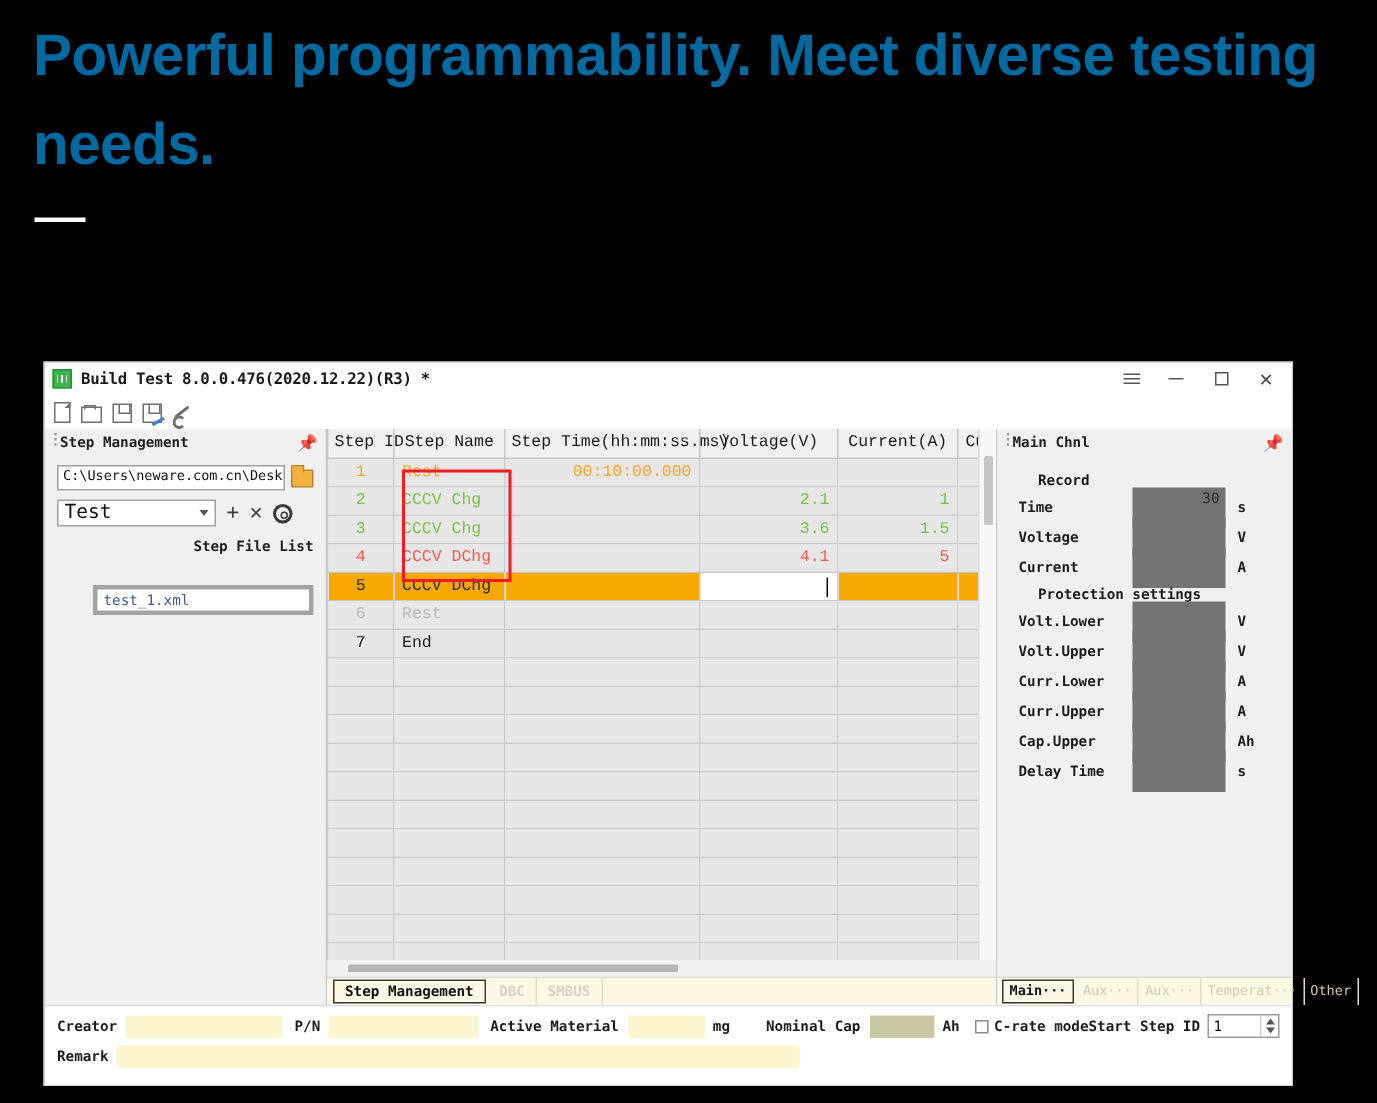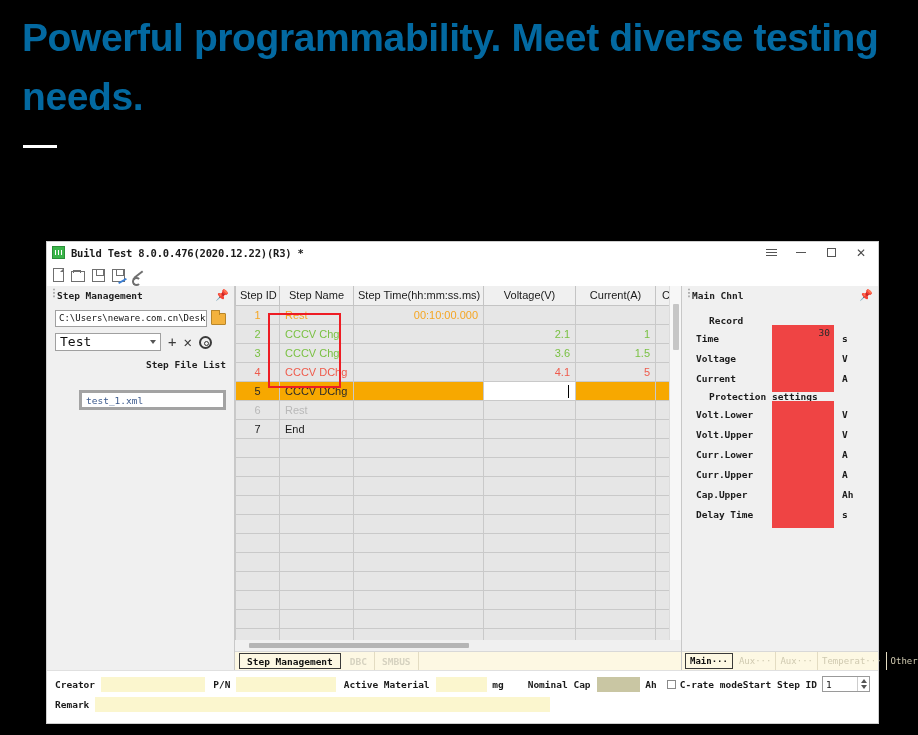--- a/index.html
+++ b/index.html
@@ -35,21 +35,21 @@
     font-size: 17.5px;
     line-height: 1.62;
     color: #f2f2f2;
     margin: 0;
     max-width: 880px;
   }
 
   
   #app-window {
     position: absolute;
-    left: 46px; top: 241px;
+    left: 29px; top: 241px;
     width: 833px; height: 483px;
     background: #ffffff;
     border: 1px solid #cfcfcf;
     box-shadow: 0 0 0 1px rgba(0,0,0,0.15);
     display: flex;
     flex-direction: column;
     font-family: "DejaVu Sans Mono", monospace;
   }
 
   
@@ -294,21 +294,21 @@
   }
   #grid {
     flex: 1 1 auto;
     overflow: hidden;
     min-width: 0;
   }
   table.steps {
     border-collapse: collapse;
     width: 100%;
     table-layout: fixed;
-    font-family: Liberation Sans, sans-serif;
+    font-family: Liberation Mono, monospace;
   }
   table.steps th {
     background: #f0f0f0;
     border: 1px solid #c4c4c4;
     border-top: none;
     font-size: 11px;
     font-weight: normal;
     color: #1a1a1a;
     height: 19px;
     padding: 0 4px;
@@ -415,21 +415,21 @@
     display:flex; align-items:center;
     margin-bottom: 5px;
     height: 15px;
   }
   .fld-name {
     width: 76px; font-size: 9.5px; color:#1b1b1b; font-weight:bold;
     flex: 0 0 auto;
   }
   .fld-input {
     width: 62px; height: 27px;
-    background: #ef4444;
+    background: #737373;
     border: none;
     font-size: 9.5px;
     color:#2a2a2a;
     text-align: right;
     padding-right: 4px;
     line-height: 15px;
     font-family: "DejaVu Sans Mono", monospace;
     flex: 0 0 auto;
   }
   .fld-unit {

